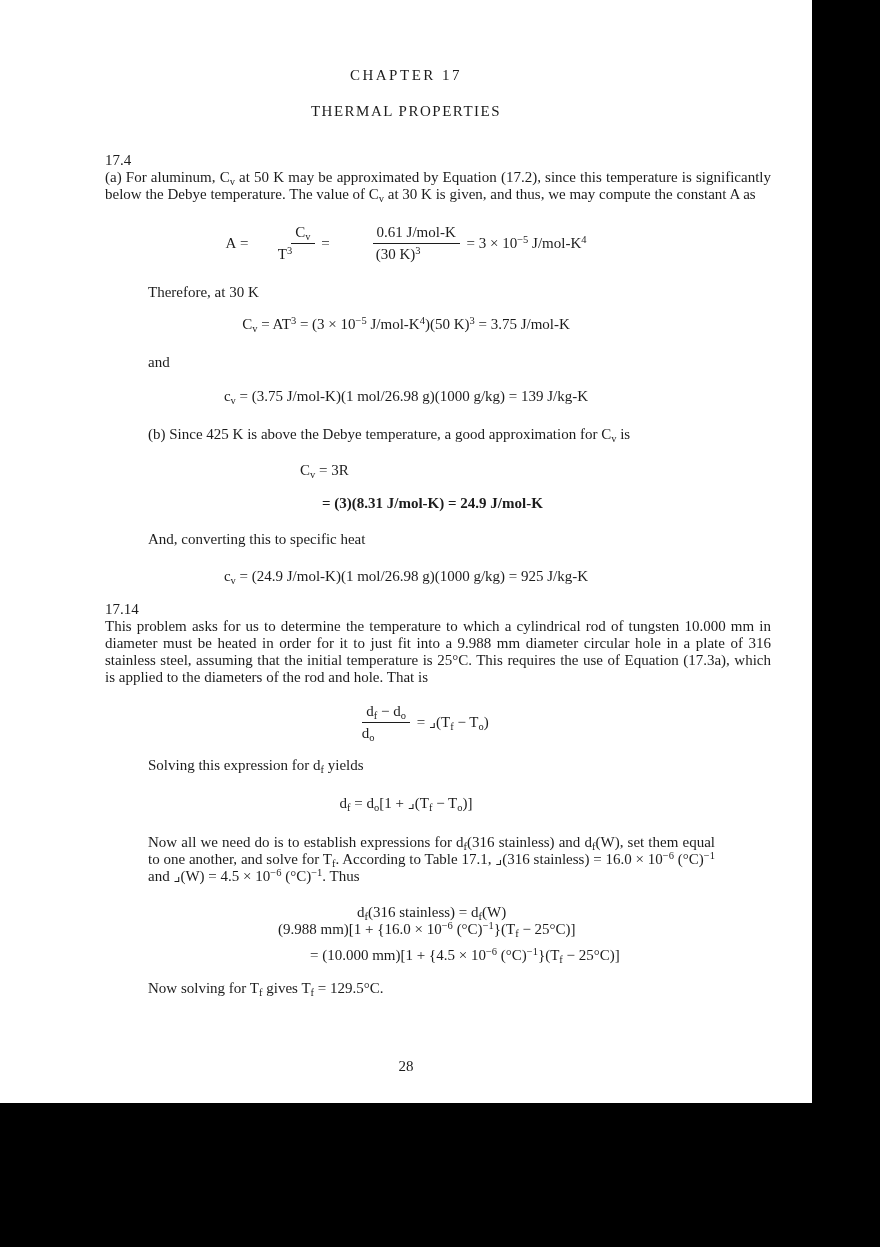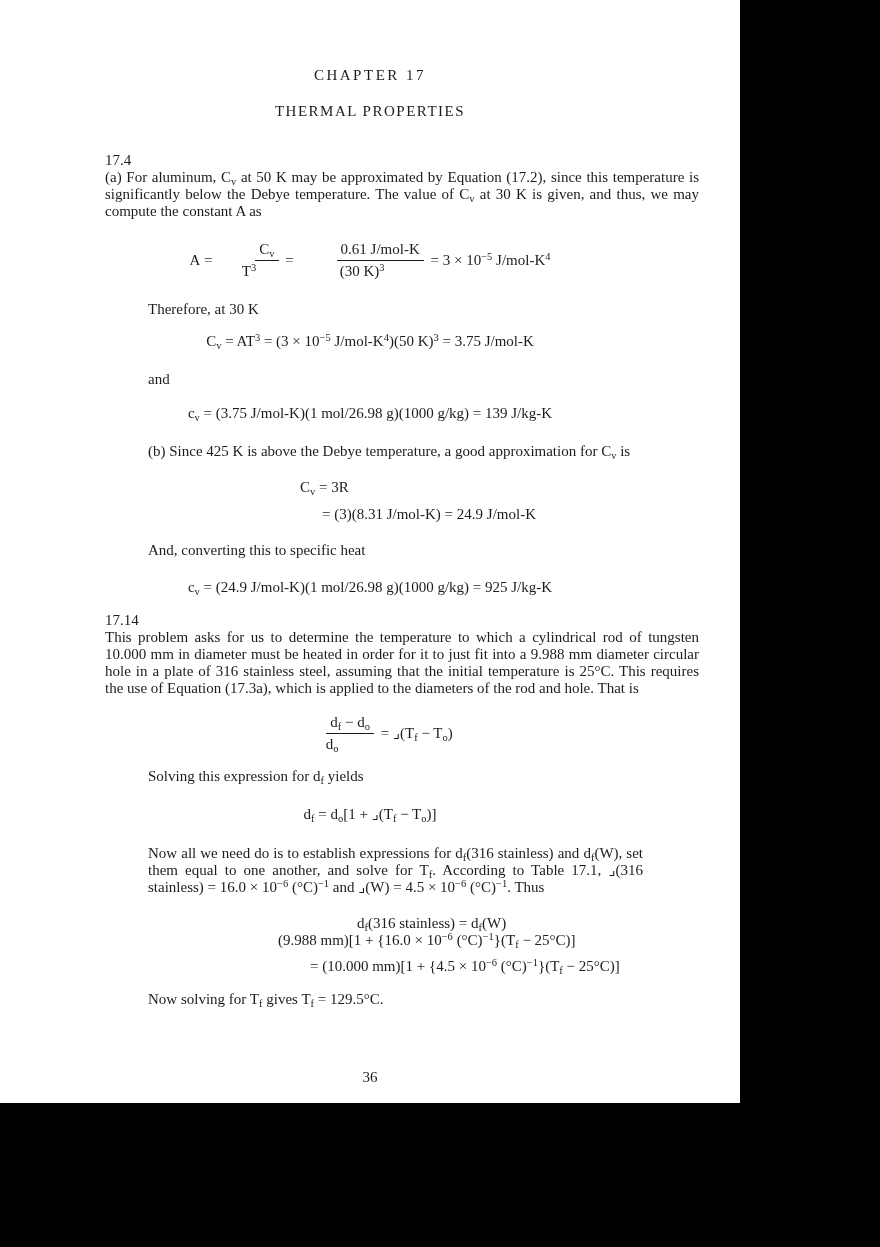--- a/index.html
+++ b/index.html
@@ -4,21 +4,21 @@
 <style>
   html, body { margin: 0; padding: 0; }
   body {
     width: 880px;
     height: 1247px;
     background: #000;
     font-family: "Liberation Serif", "DejaVu Serif", serif;
     color: #1c1c1c;
   }
   .page {
-    width: 740px;
+    width: 812px;
     height: 1103px;
     background: #ffffff;
     overflow: hidden;
     position: relative;
   }
   .bottom-band {
     width: 880px;
     height: 144px;
     background: #000000;
   }
@@ -90,21 +90,21 @@
 
   
   .m-p1   { margin-top: 32px; }
   .m-eqA  { margin-top: 21px; }
   .m-therefore { margin-top: 21px; }
   .m-eqcv50 { margin-top: 15px; }
   .m-and  { margin-top: 21px; }
   .m-eq139 { margin-top: 17px; }
   .m-pb   { margin-top: 21px; }
   .m-3r1  { margin-top: 19px; margin-left: 300px; }
-  .m-3r2  { margin-top: 10px;  margin-left: 322px; }
+  .m-3r2  { margin-top: 16px;  margin-left: 322px; font-weight: bold; }
   .m-conv { margin-top: 19px; }
   .m-eq925 { margin-top: 20px; }
   .m-p14  { margin-top: 16px; }
   .m-fracEq { margin-top: 17px; }
   .m-solving { margin-top: 15px; }
   .m-eqdf { margin-top: 21px; }
   .m-pnow { margin-top: 22px; }
   .m-set1 { margin-top: 19px; margin-left: 357px; }
   .m-set2 {  margin-left: 278px; }
   .m-set3 { margin-top: 9px;  margin-left: 310px; }
@@ -172,17 +172,17 @@
   <div class="eq m-eqdf">d<sub>f</sub> = d<sub>o</sub>[1 + ⌟(T<sub>f</sub> − T<sub>o</sub>)]</div>
 
   <div class="text-line m-pnow" style="text-align: justify;">Now all we need do is to establish expressions for d<sub>f</sub>(316 stainless) and d<sub>f</sub>(W), set them equal to one another, and solve for T<sub>f</sub>. According to Table 17.1, ⌟(316 stainless) = 16.0 × 10<sup>−6</sup> (°C)<sup>−1</sup> and ⌟(W) = 4.5 × 10<sup>−6</sup> (°C)<sup>−1</sup>. Thus</div>
 
   <div class="eq-left m-set1">d<sub>f</sub>(316 stainless) = d<sub>f</sub>(W)</div>
   <div class="eq-left m-set2">(9.988 mm)[1 + {16.0 × 10<sup>−6</sup> (°C)<sup>−1</sup>}(T<sub>f</sub> − 25°C)]</div>
   <div class="eq-left m-set3">= (10.000 mm)[1 + {4.5 × 10<sup>−6</sup> (°C)<sup>−1</sup>}(T<sub>f</sub> − 25°C)]</div>
 
   <div class="text-line m-final">Now solving for T<sub>f</sub> gives T<sub>f</sub> = 129.5°C.</div>
 
-  <div class="page-number">36</div>
+  <div class="page-number">28</div>
 
 </div>
 
 <div class="bottom-band"></div>
 
 </body></html>

